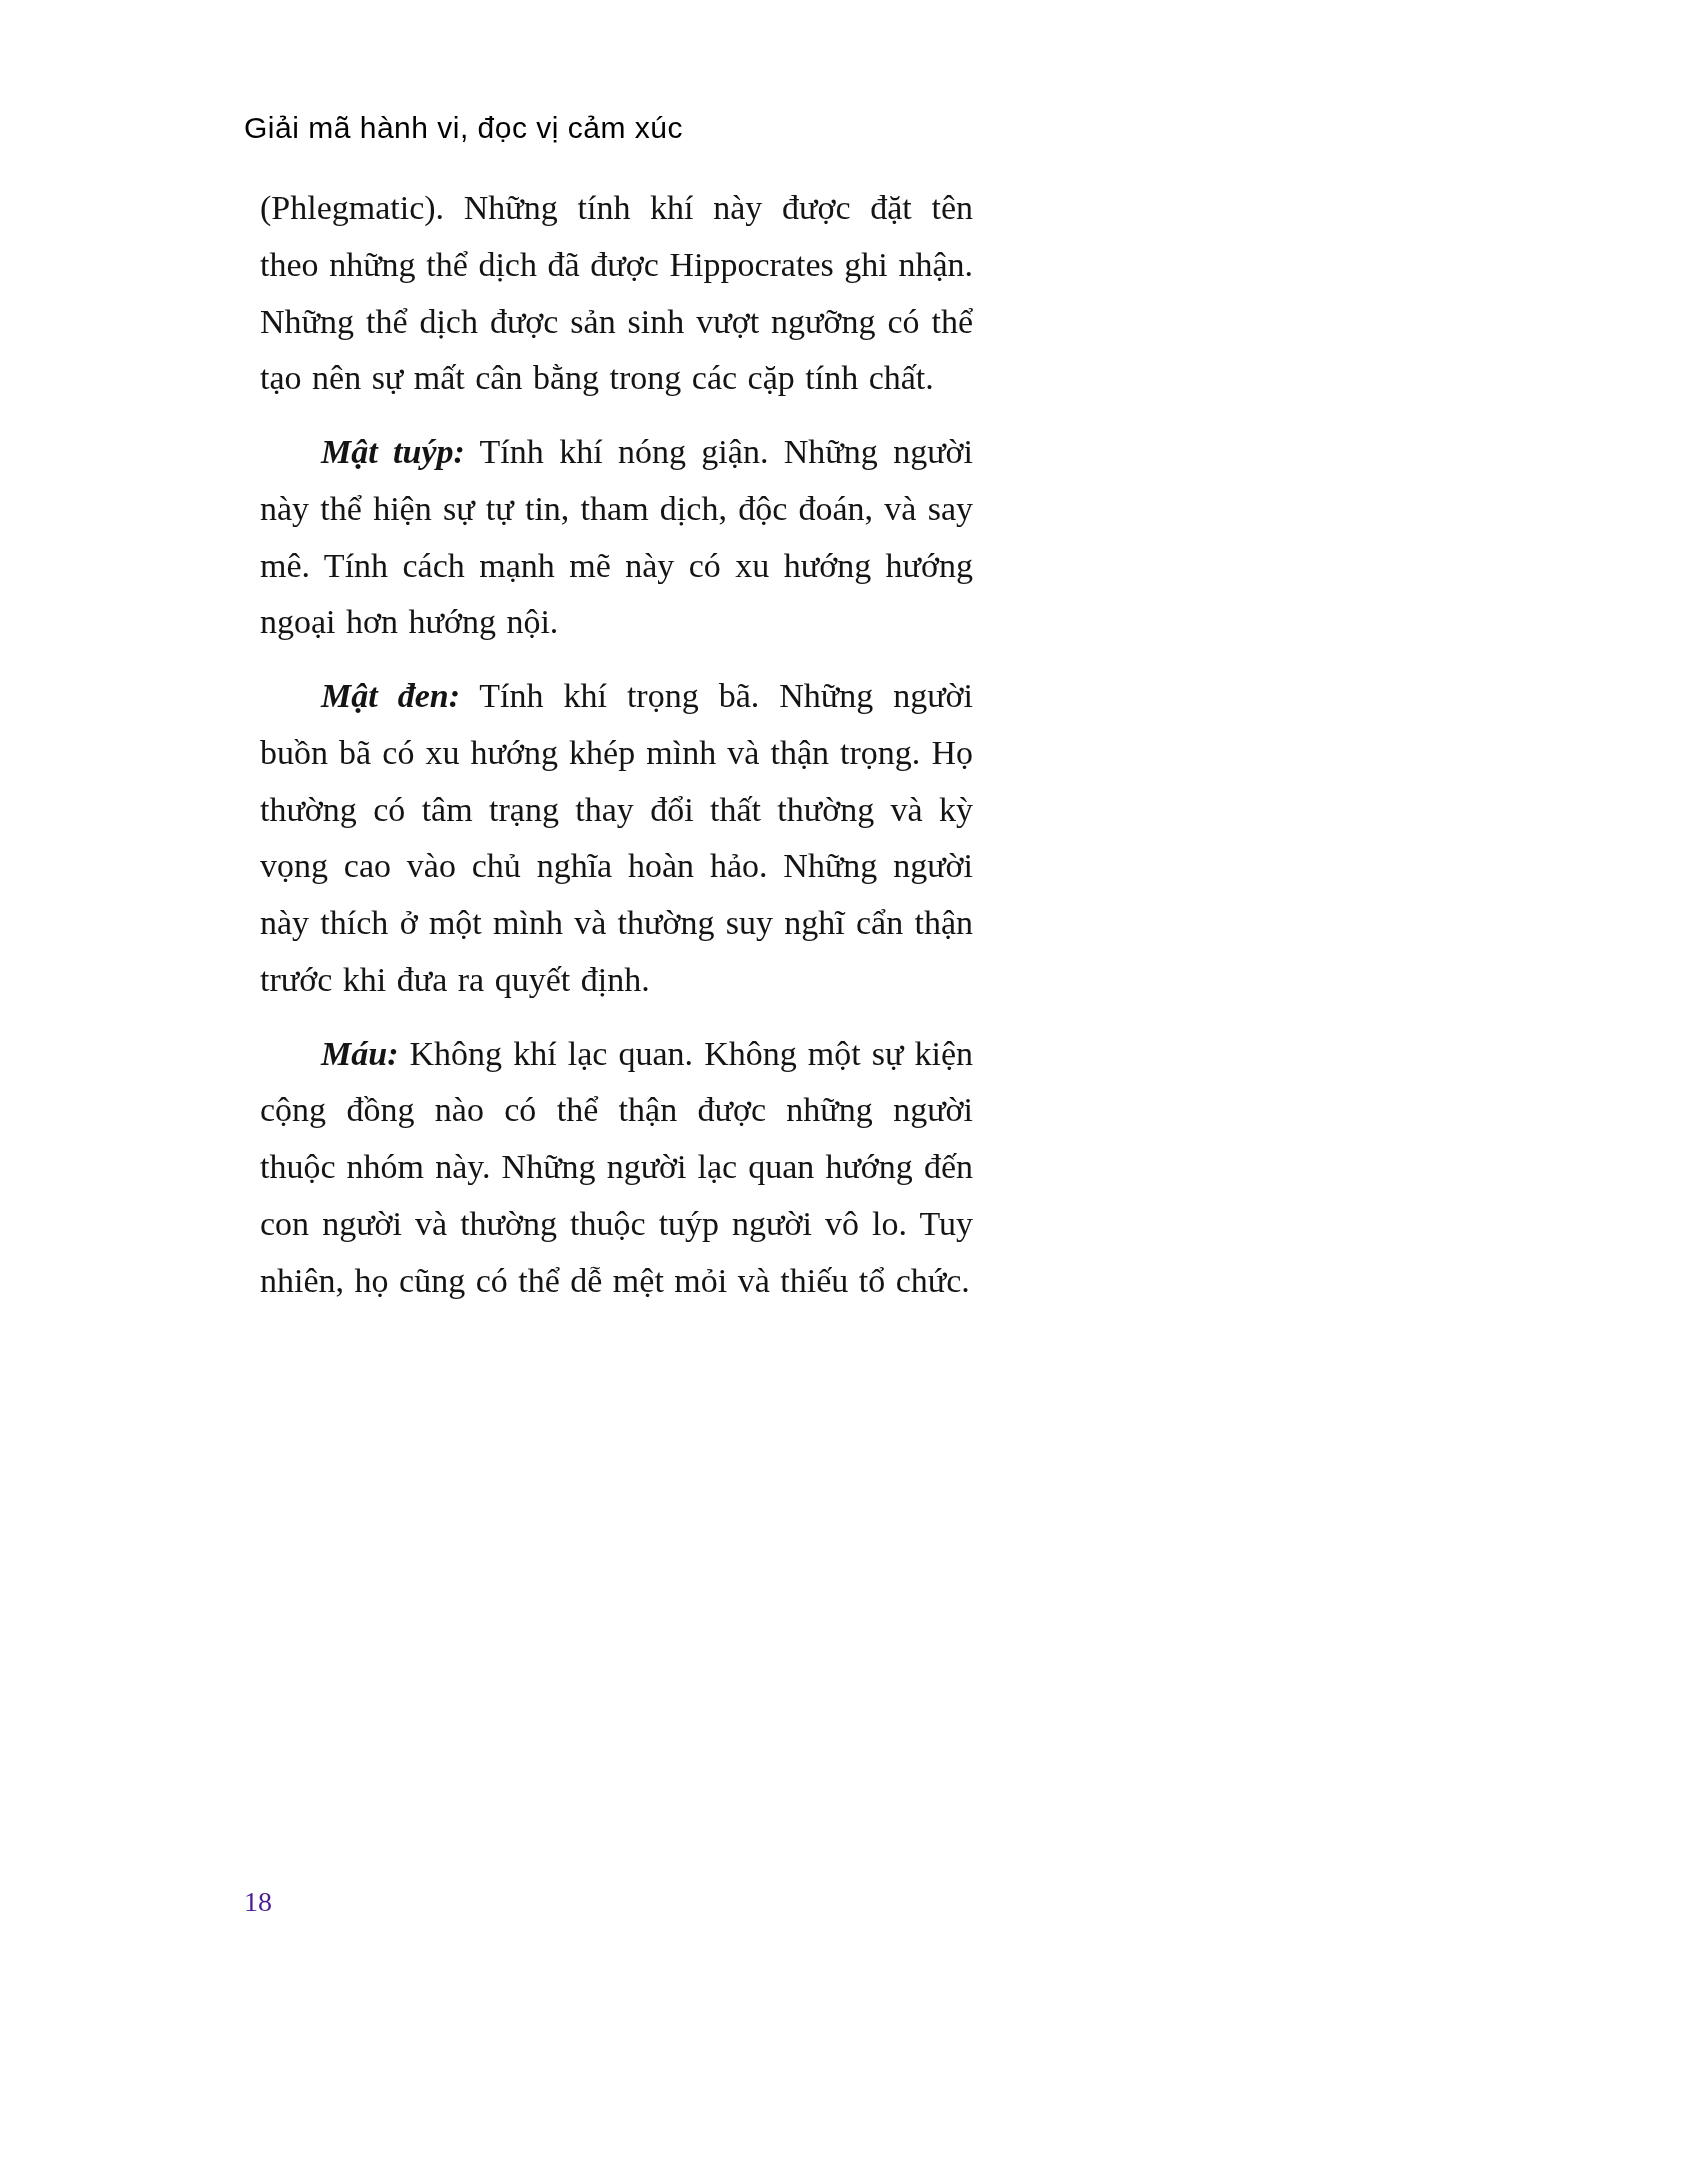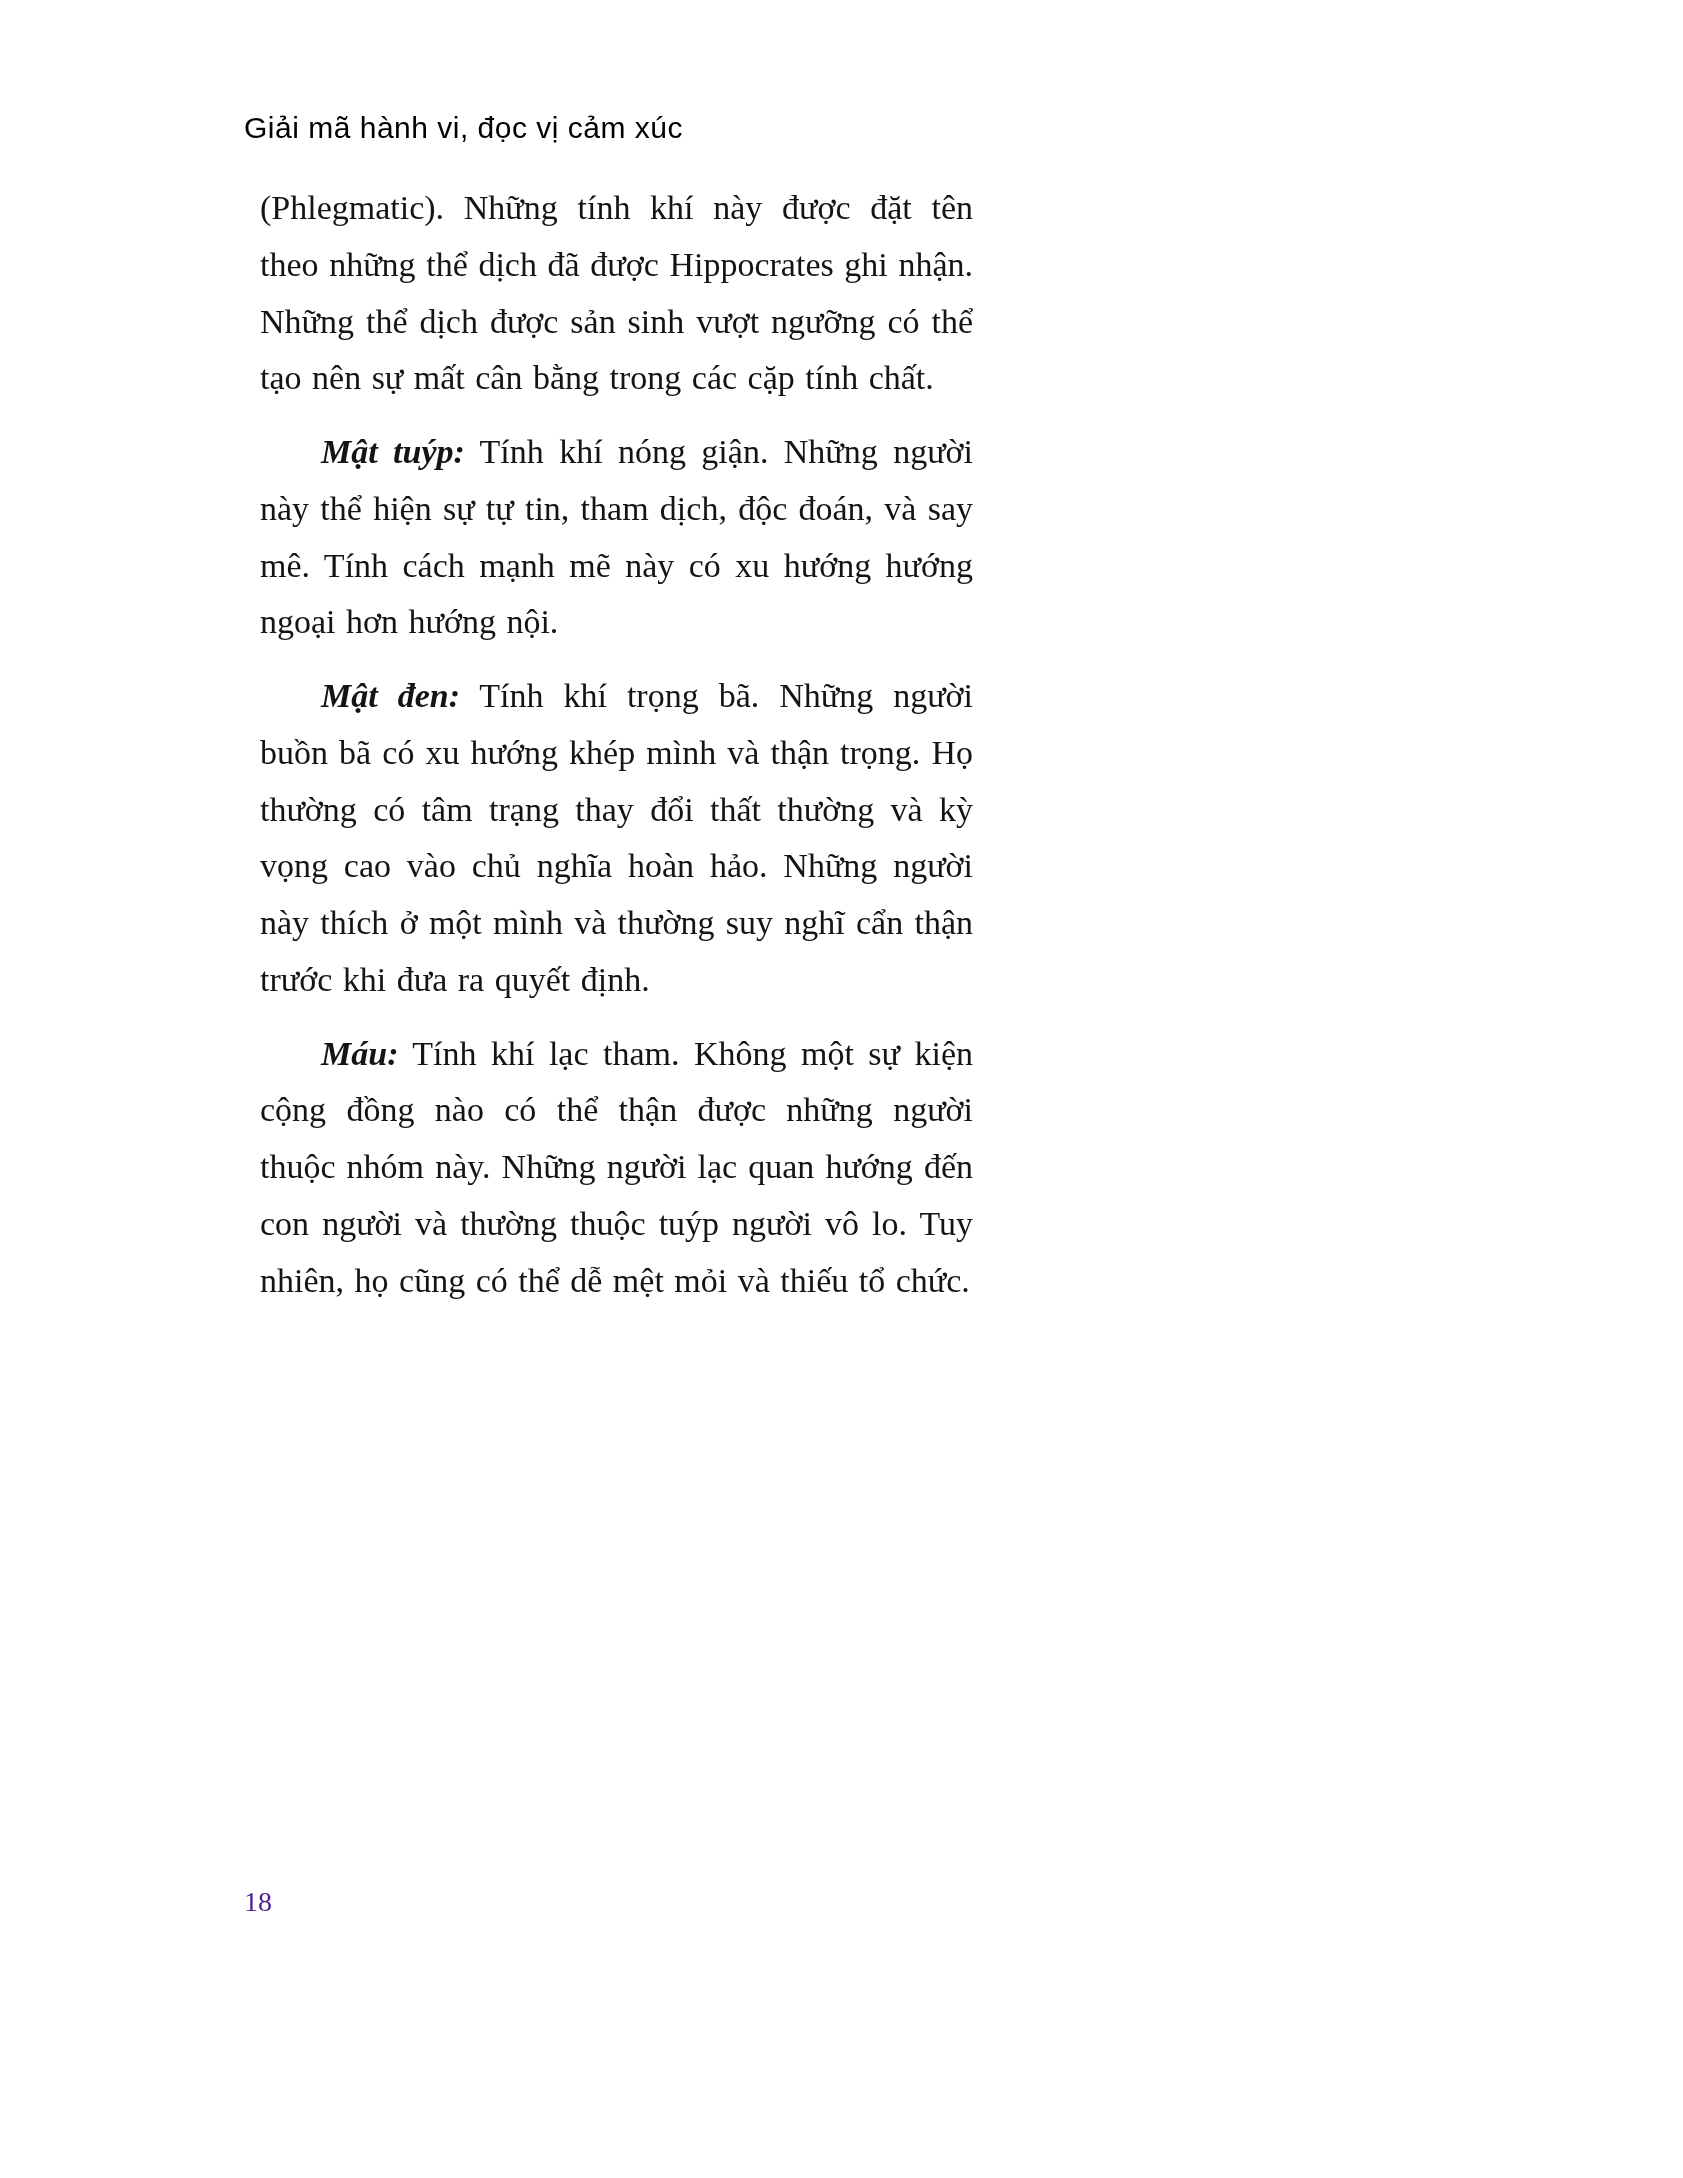--- a/index.html
+++ b/index.html
@@ -66,20 +66,20 @@
   <div class="running-header">Giải mã hành vi, đọc vị cảm xúc</div>
 
   <div class="text-block">
 
     <p><span>(Phlegmatic). Những tính khí này được đặt tên theo những thể dịch đã được Hippocrates ghi nhận. Những thể dịch được sản sinh vượt ngưỡng có thể tạo nên sự mất cân bằng trong các cặp tính chất.</span></p>
 
     <p class="indent"><span class="lead">Mật tuýp:</span> <span class="subtitle">Tính khí nóng giận.</span> <span>Những người này thể hiện sự tự tin, tham dịch, độc đoán, và say mê. Tính cách mạnh mẽ này có xu hướng hướng ngoại hơn hướng nội.</span></p>
 
     <p class="indent"><span class="lead">Mật đen:</span> <span class="subtitle">Tính khí trọng bã.</span> <span>Những người buồn bã có xu hướng khép mình và thận trọng. Họ thường có tâm trạng thay đổi thất thường và kỳ vọng cao vào chủ nghĩa hoàn hảo. Những người này thích ở một mình và thường suy nghĩ cẩn thận trước khi đưa ra quyết định.</span></p>
 
-    <p class="indent"><span class="lead">Máu:</span> <span class="subtitle">Tính khí lạc tham.</span> <span>Không một sự kiện cộng đồng nào có thể thận được những người thuộc nhóm này. Những người lạc quan hướng đến con người và thường thuộc tuýp người vô lo. Tuy nhiên, họ cũng có thể dễ mệt mỏi và thiếu tổ chức.</span></p>
+    <p class="indent"><span class="lead">Máu:</span> <span class="subtitle">Không khí lạc quan.</span> <span>Không một sự kiện cộng đồng nào có thể thận được những người thuộc nhóm này. Những người lạc quan hướng đến con người và thường thuộc tuýp người vô lo. Tuy nhiên, họ cũng có thể dễ mệt mỏi và thiếu tổ chức.</span></p>
 
   </div>
 
   <div class="page-number">18</div>
 
 </div>
 
 
 </body></html>

